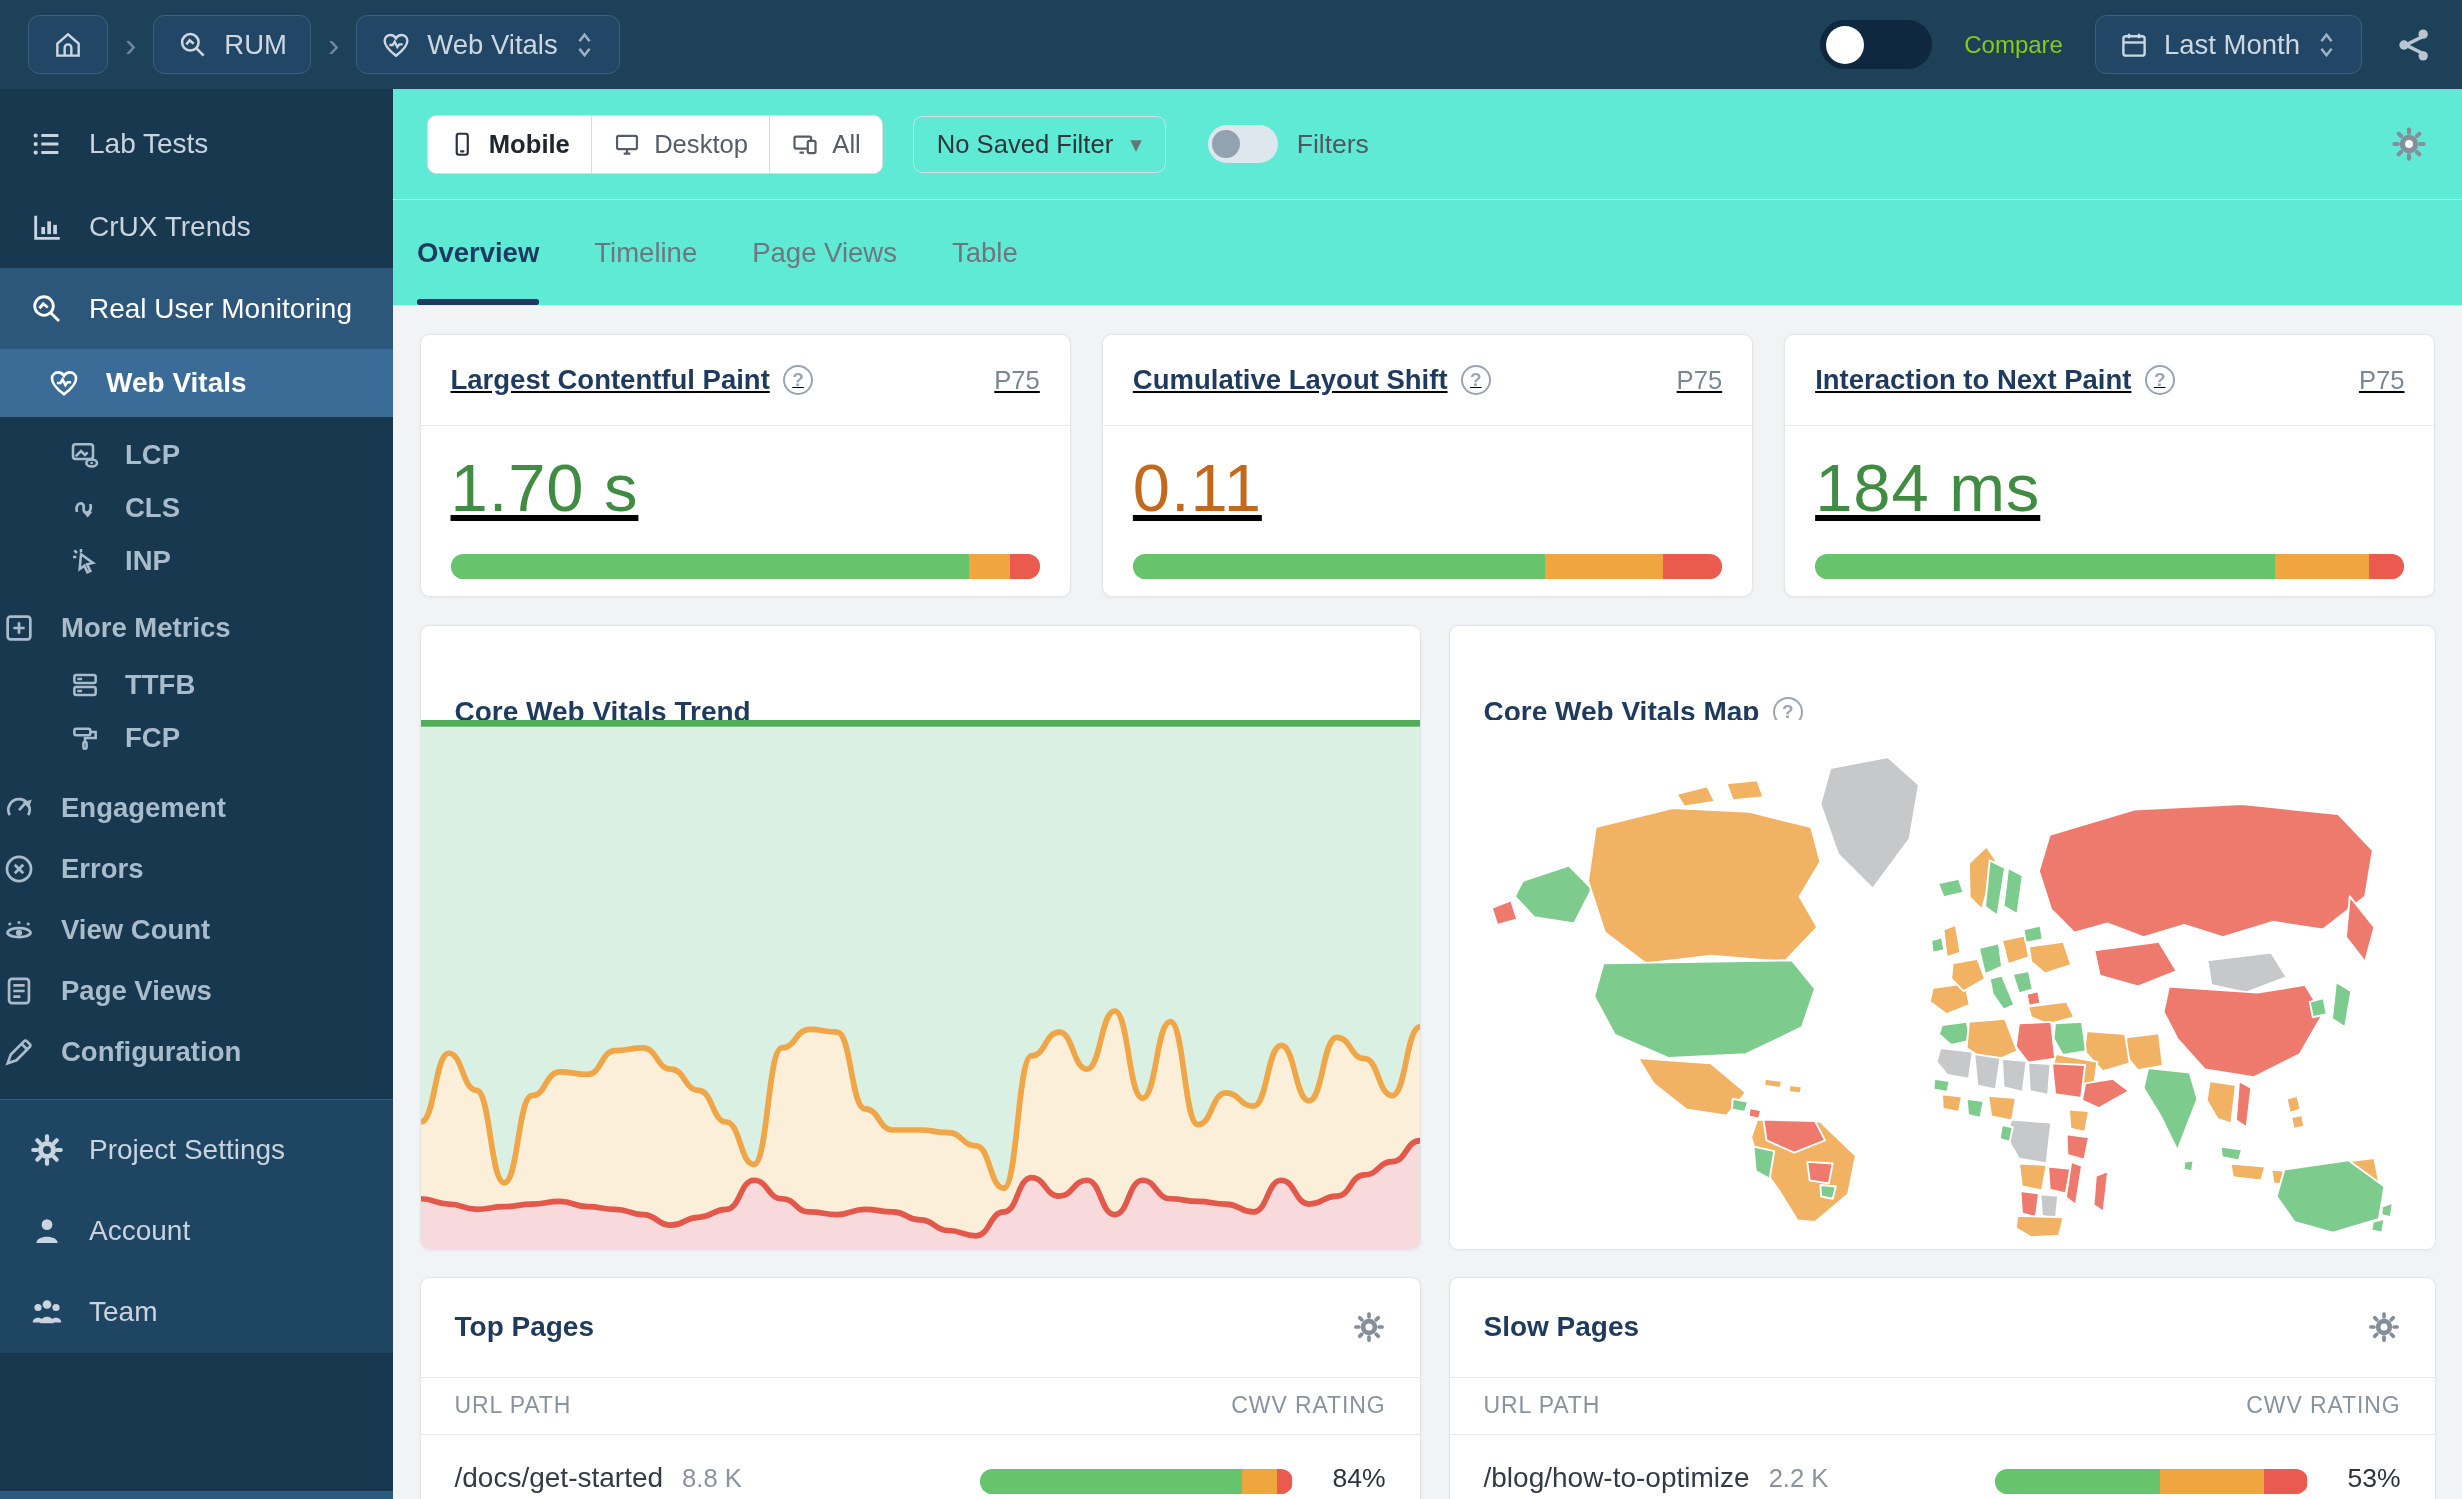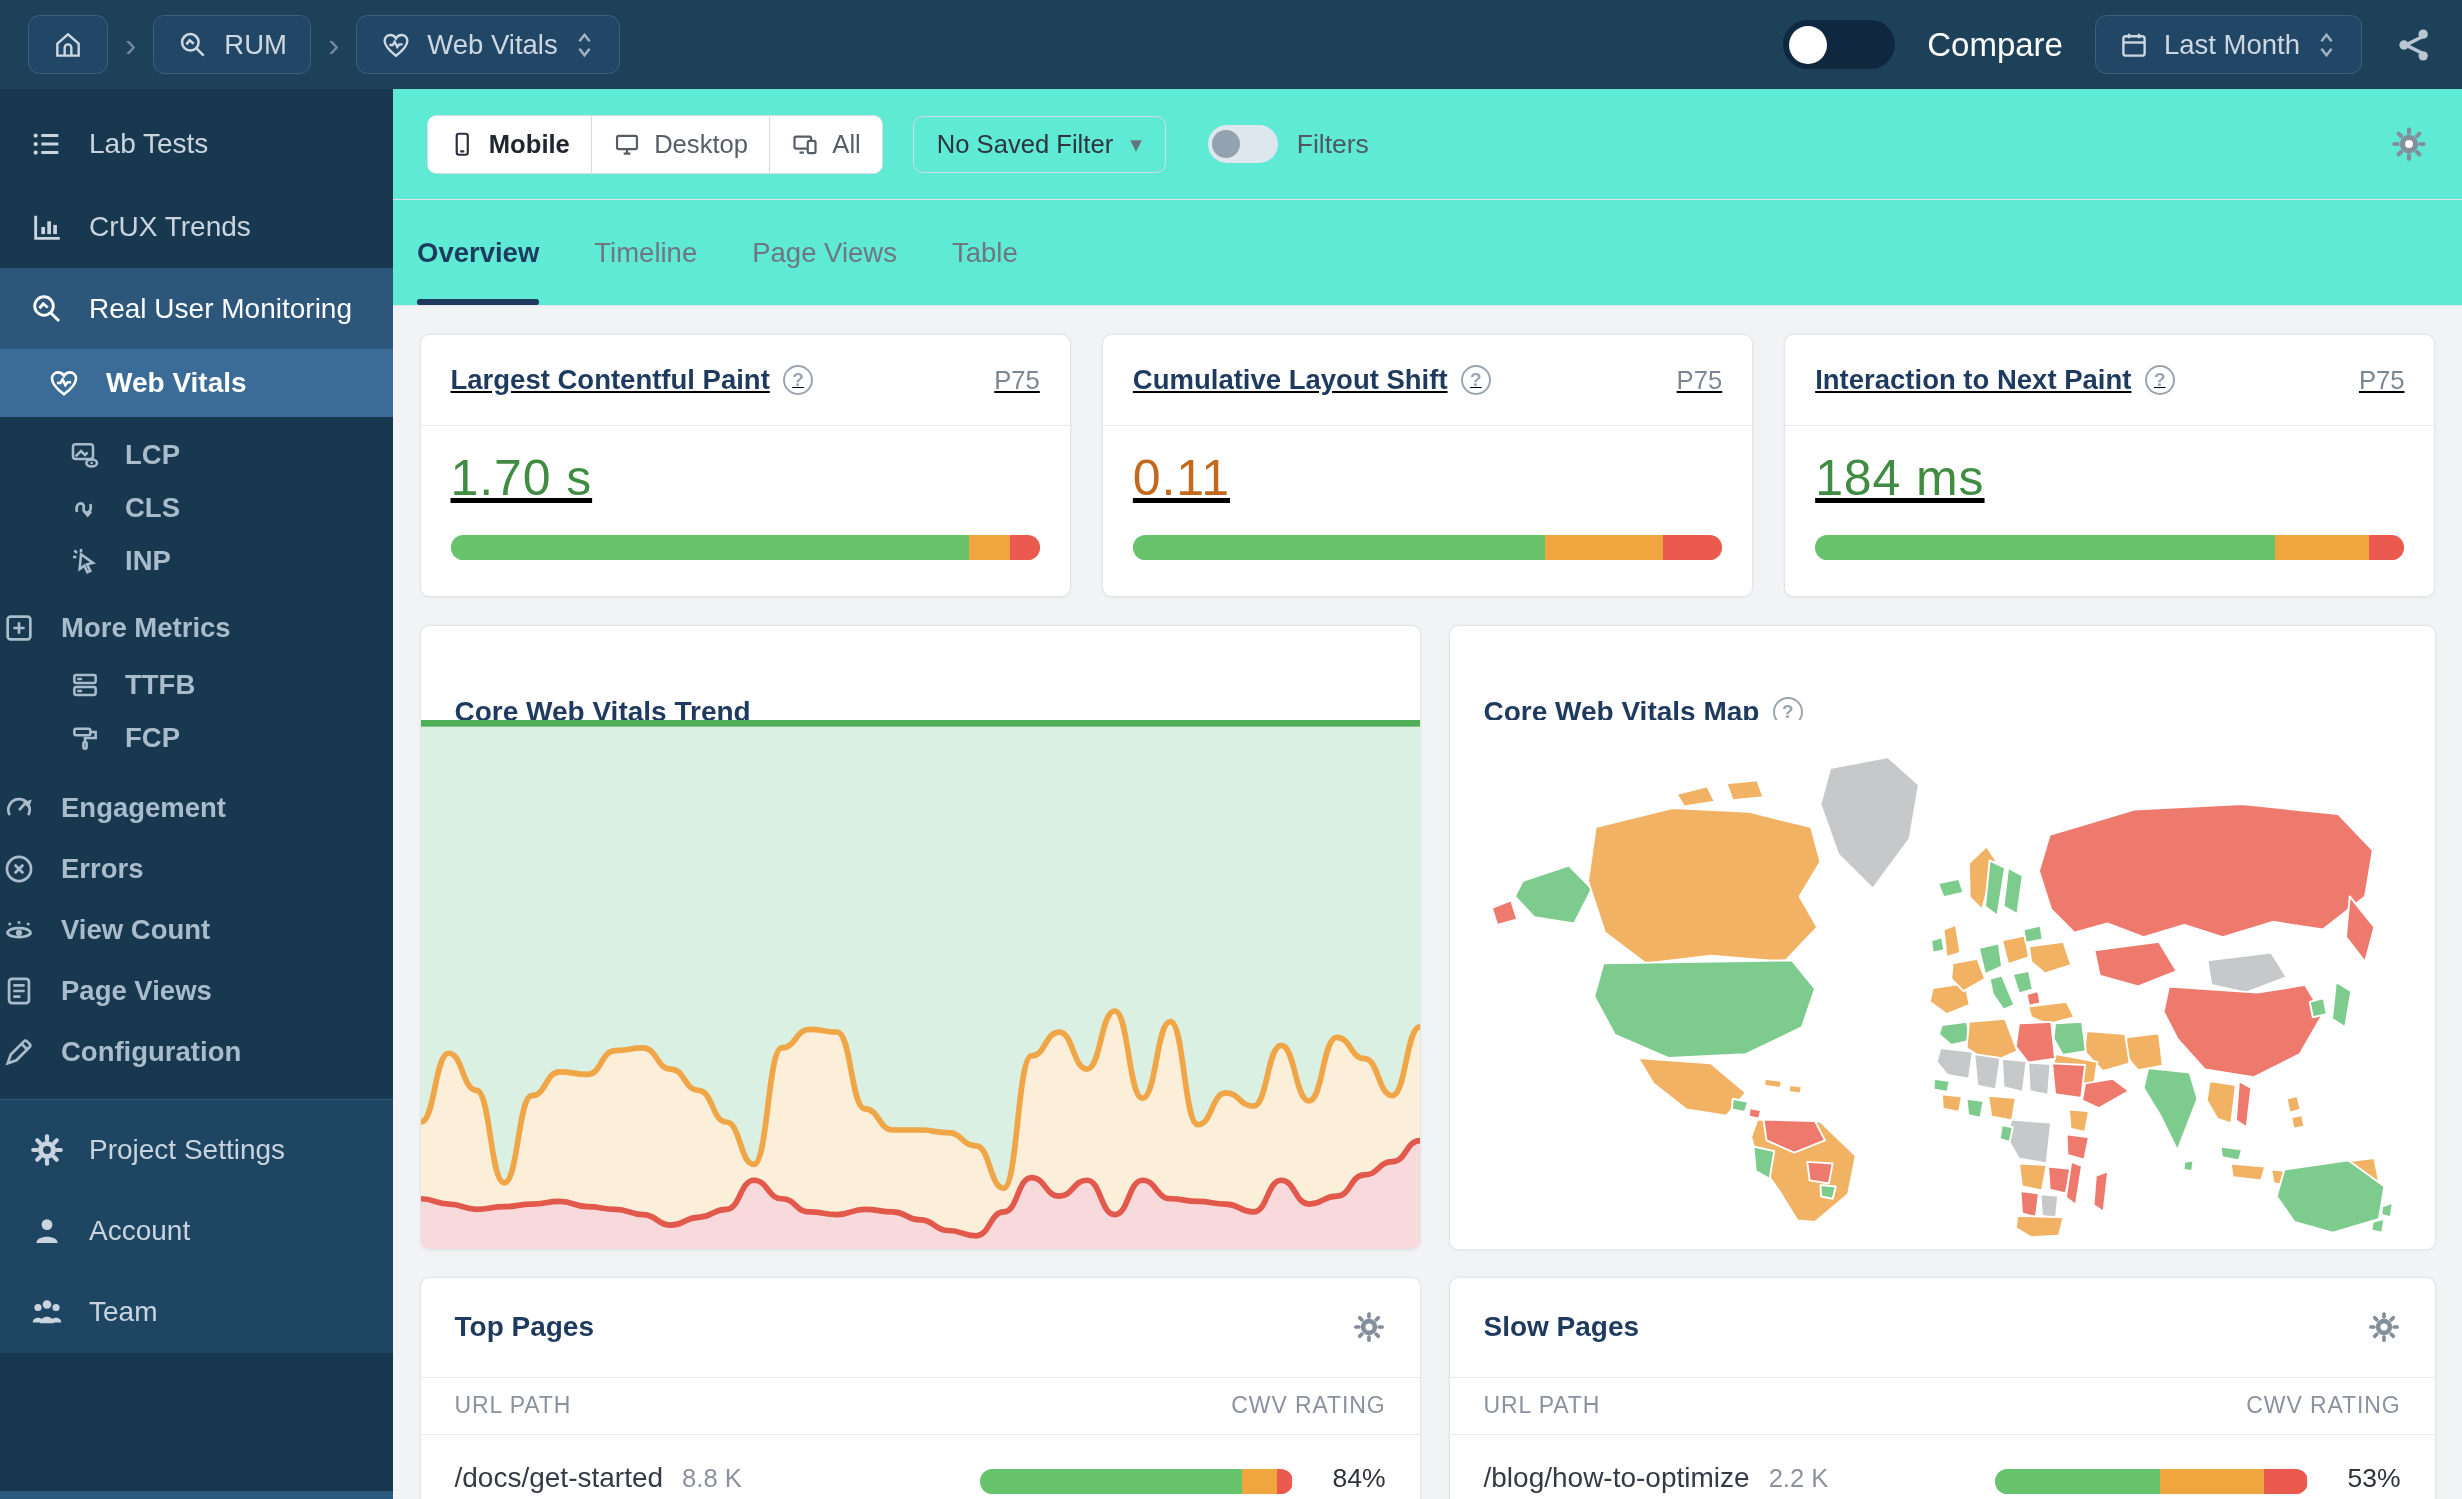--- a/index.html
+++ b/index.html
@@ -11,21 +11,21 @@
             display:flex; align-items:center; padding:0 28px; z-index:5; }
   .crumb-btn { display:flex; align-items:center; gap:15px; height:59px; padding:0 23px;
                border:1.9px solid #3c617c; border-radius:11.4px; background:#224766; color:#cdd7e1;
                font-size:27.5px; cursor:pointer; }
   .crumb-sep { color:#7189a0; font-size:34px; margin:0 17px; }
   .topbar-right { margin-left:auto; display:flex; align-items:center; gap:32px; }
   .switch { position:relative; width:112px; height:49px; border-radius:24.6px; cursor:pointer; }
   .switch .knob { position:absolute; top:5.7px; left:5.7px; width:38px; height:38px; border-radius:50%; }
   .switch.dark { background:#0f2840; }
   .switch.dark .knob { background:#ffffff; }
-  .topbar-label { color:#ffffff; font-size:33px; }
+  .topbar-label { color:#84cc16; font-size:24px; }
   .icon { display:inline-flex; align-items:center; justify-content:center; }
 
   
   .sidebar { position:absolute; left:0; top:89px; width:393px; height:1410px; background:#18384f; color:#c9d4df; }
   .nav-row { display:flex; align-items:center; cursor:pointer; }
   .nav-ico { flex:0 0 auto; display:flex; align-items:center; justify-content:center; }
   .lvl1 { height:83px; padding-left:28px; gap:23px; font-size:28px; color:#c9d4df; }
   .lvl1 .nav-ico { width:38px; }
   .rum-row { height:81px; background:#2d567b; color:#ffffff; }
   .wv-row { height:68px; background:#3b6c97; color:#ffffff; font-weight:bold; padding-left:45px; gap:23px; font-size:28px; }
@@ -70,21 +70,21 @@
 
   
   .metric-card { flex:1; height:263px; }
   .metric-head { height:91px; display:flex; align-items:center; padding:0 30px; border-bottom:1.9px solid #e8eaed; }
   .metric-title { font-size:27.5px; font-weight:bold; color:#1e3a5e; }
   .help { width:30px; height:30px; border:2.4px solid #9aa5b1; border-radius:50%; color:#9aa5b1;
           display:inline-flex; align-items:center; justify-content:center; font-size:19px; font-weight:bold;
           margin-left:13.3px; }
   .ptile { margin-left:auto; font-size:25.6px; color:#7b8695; }
   .metric-body { padding:23px 30px 0 30px; }
-  .metric-value { font-size:50px; letter-spacing:0.9px; }
+  .metric-value { font-size:67px; letter-spacing:0.9px; }
   .val-good { color:#418c43; }
   .val-needs { color:#c2691e; }
   .segbar { display:flex; height:24.6px; border-radius:12.3px; overflow:hidden; margin-top:28px; background:#eee; }
   .seg-good { background:#68c36d; }
   .seg-needs { background:#f0a63f; }
   .seg-poor { background:#ea5a4f; }
 
   
   .row2 { margin-top:28px; display:flex; gap:28px; }
   .trend-card { width:1001px; height:625px; position:relative; overflow:hidden; }

